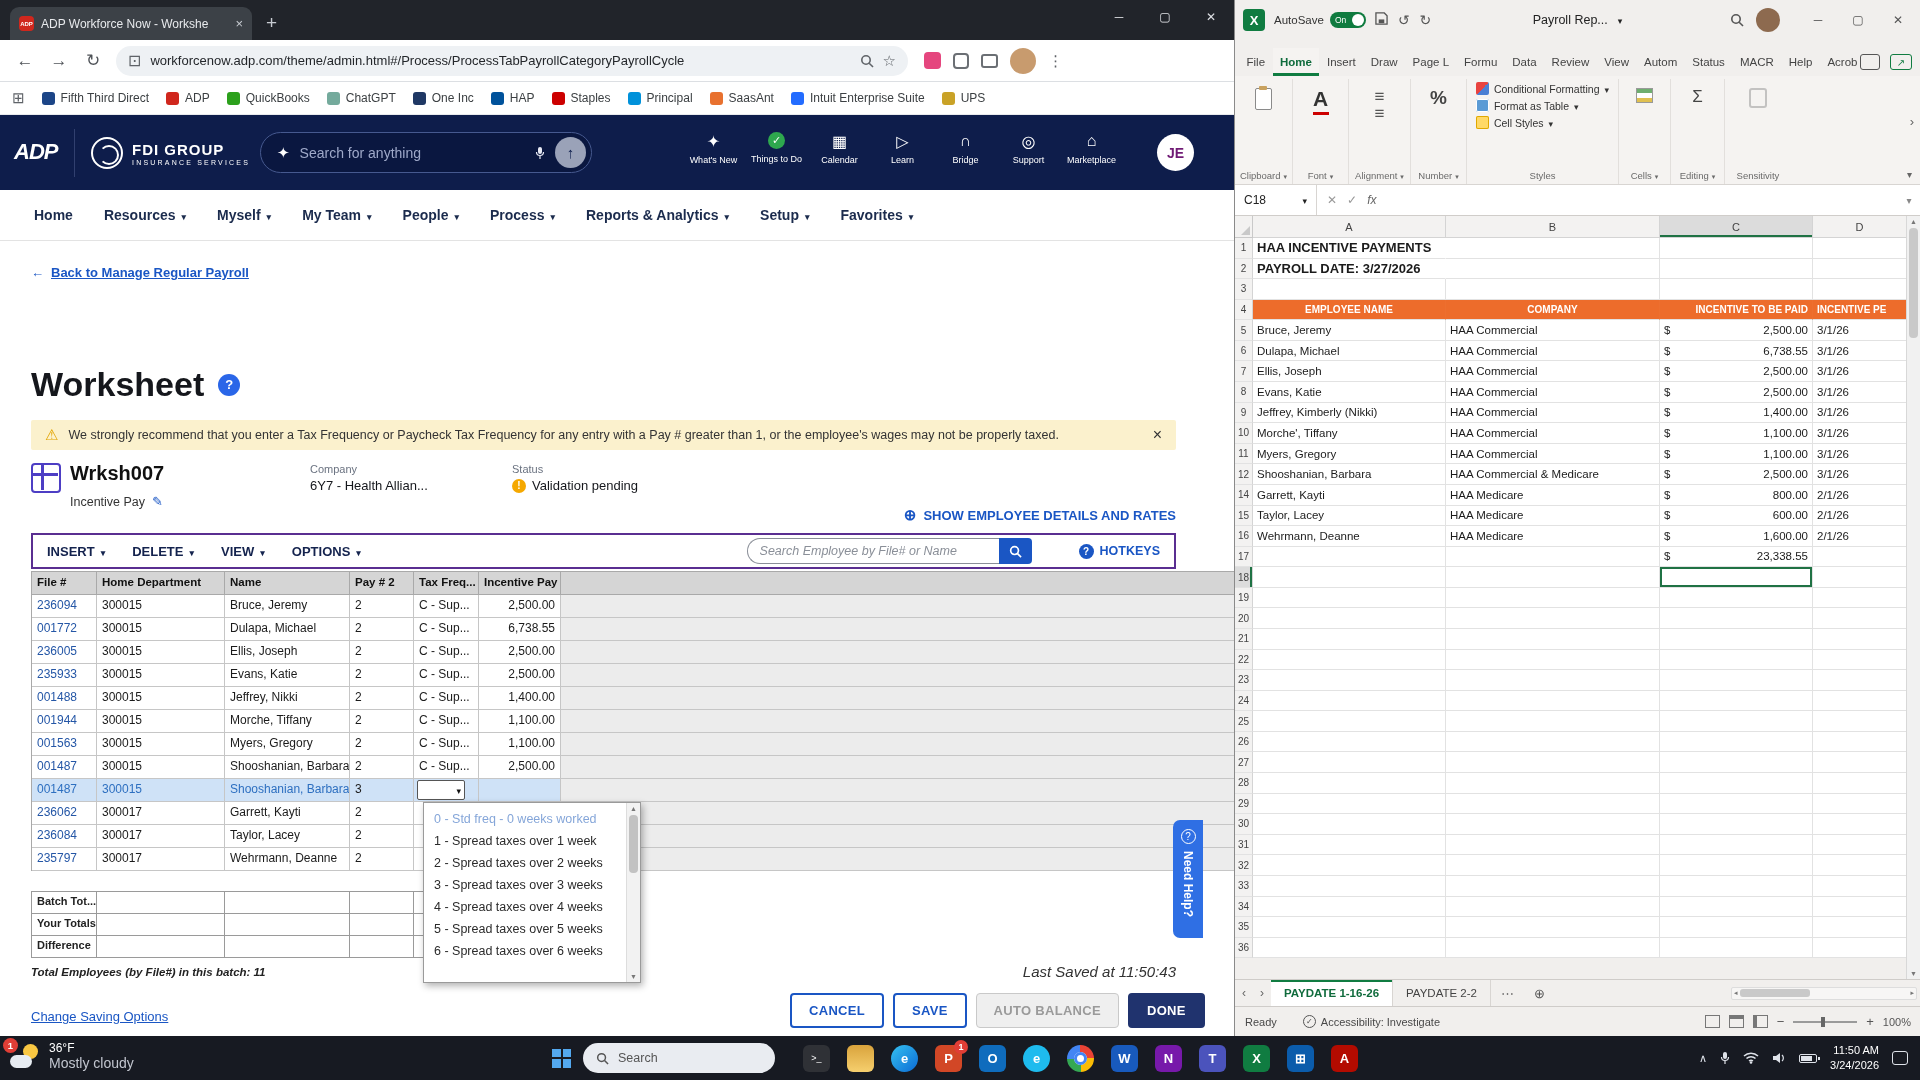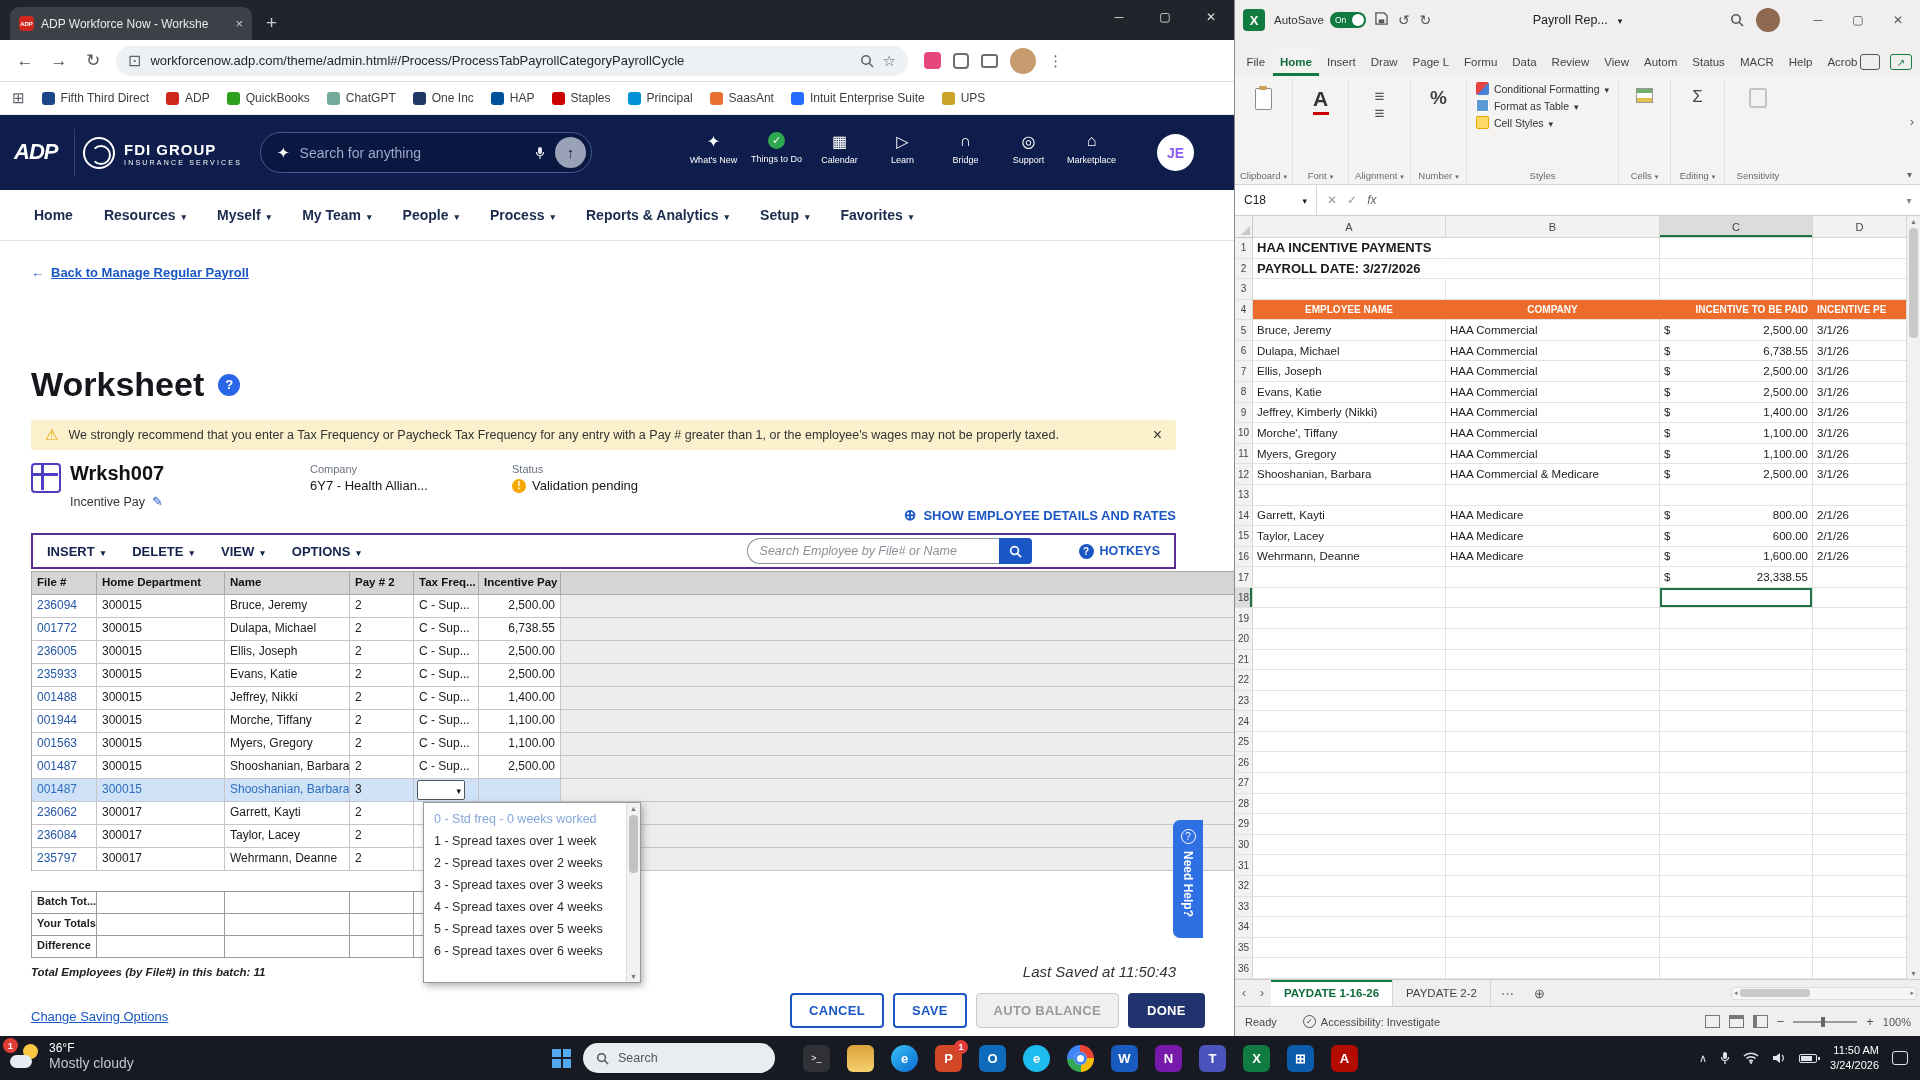--- a/index.html
+++ b/index.html
@@ -29,36 +29,36 @@
 .bavatar{width:26px;height:26px;border-radius:50%;background:#c89b6e}
 .kebab{color:#5f6368;font-size:15px}
 .bookmarks{height:33px;background:#fff;border-bottom:1px solid #e8eaed;display:flex;align-items:center;padding:0 12px;gap:17px}
 .appsgrid{color:#5f6368;font-size:15px}
 .bm{display:flex;align-items:center;gap:6px}
 .bm .ico{width:13px;height:13px;border-radius:3px;background:#888;flex:none}
 .bm .lbl{font-size:12px;color:#3c4043;white-space:nowrap}
 
 .adp-header{height:75px;background:#0e1d4b;position:relative;color:#fff}
 .adp-logo{position:absolute;left:14px;top:24px;font-size:22px;font-weight:bold;font-style:italic;letter-spacing:-1px}
-.fdi{position:absolute;left:74px;top:14px;display:flex;align-items:center;gap:9px;padding-left:8px;border-left:1px solid #31406f;height:48px}
+.fdi{position:absolute;left:74px;top:14px;display:flex;align-items:center;gap:9px;padding-left:16px;border-left:1px solid #31406f;height:48px}
 .fdi .circ{width:32px;height:32px;border:2.5px solid #fff;border-radius:50%;position:relative}
 .fdi .circ::after{content:"";position:absolute;left:6px;top:6px;width:16px;height:16px;border:2px solid #fff;border-radius:50%;border-left-color:transparent}
 .fdi .t1{font-size:15px;font-weight:bold;letter-spacing:1px;line-height:1.2}
 .fdi .t2{font-size:7px;letter-spacing:2.2px}
 .adp-search{position:absolute;left:260px;top:17px;width:332px;height:41px;border:1px solid #46598f;border-radius:21px;background:#0a1740;display:flex;align-items:center;padding:0 5px 0 16px;gap:10px}
 .adp-search .spark{color:#fff;font-size:15px}
 .adp-search .ph{color:#9fa9c9;font-size:14px;flex:1}
 .micwrap{color:#e8eaf4;display:flex;align-items:center}
 .sendbtn{width:31px;height:31px;border-radius:50%;background:#9aa2b8;color:#10204f;display:flex;align-items:center;justify-content:center;font-size:15px;font-weight:bold}
 .hdr-items{position:absolute;left:682px;top:12px;display:flex}
 .hdr-item{width:63px;display:flex;flex-direction:column;align-items:center;gap:5px;padding-top:5px}
 .hdr-item .g{font-size:16px;height:18px;display:flex;align-items:center}
 .hdr-item .g.chk{background:#2ea84e;width:17px;height:17px;border-radius:50%;font-size:11px;justify-content:center}
 .hdr-item .l{font-size:9px;white-space:nowrap}
-.adp-avatar{position:absolute;right:40px;top:19px;width:37px;height:37px;border-radius:50%;background:#fff;color:#8b5cf6;font-weight:bold;font-size:14px;display:flex;align-items:center;justify-content:center}
+.adp-avatar{position:absolute;right:40px;top:19px;width:37px;height:37px;border-radius:50%;background:#fff;color:#701a75;font-weight:bold;font-size:14px;display:flex;align-items:center;justify-content:center}
 .adp-nav{height:51px;background:#fff;border-bottom:1px solid #e3e3e3;display:flex;align-items:center;padding-left:34px;gap:31px}
 .nav-item{font-size:14px;font-weight:bold;color:#1b2b4d;display:flex;gap:6px;align-items:center;white-space:nowrap}
 .cart::after{content:"▾";font-size:9px}
 
 .content{position:relative;height:795px;background:#fff;font-size:13px}
 .backlink{position:absolute;left:31px;top:24px;color:#1a56c4;font-size:13px;display:flex;gap:7px;align-items:center}
 .backlink u{font-weight:bold}
 .wtitle{position:absolute;left:31px;top:124px;font-size:34px;font-weight:bold;color:#15171c;display:flex;gap:14px;align-items:center}
 .helpdot{width:22px;height:22px;border-radius:50%;background:#2a66e8;color:#fff;font-size:13px;font-weight:bold;display:flex;align-items:center;justify-content:center}
 .warn{position:absolute;left:31px;top:179px;width:1145px;height:30px;background:#fbf1cd;border-radius:2px;display:flex;align-items:center;padding:0 14px;gap:10px;font-size:12.5px;color:#333}
@@ -1048,27 +1048,20 @@
           <div class="rn">12</div>
           <div class="xc wA">Shooshanian, Barbara</div>
           <div class="xc wB">HAA Commercial &amp; Medicare</div>
           <div class="xc wC money">
             <span>$</span>
             <span>2,500.00</span>
           </div>
           <div class="xc wD">3/1/26</div>
         </div>
         <div class="xrow">
-          <div class="rn">13</div>
-          <div class="xc wA"></div>
-          <div class="xc wB"></div>
-          <div class="xc wC"></div>
-          <div class="xc wD"></div>
-        </div>
-        <div class="xrow">
           <div class="rn">14</div>
           <div class="xc wA">Garrett, Kayti</div>
           <div class="xc wB">HAA Medicare</div>
           <div class="xc wC money">
             <span>$</span>
             <span>800.00</span>
           </div>
           <div class="xc wD">2/1/26</div>
         </div>
         <div class="xrow">

